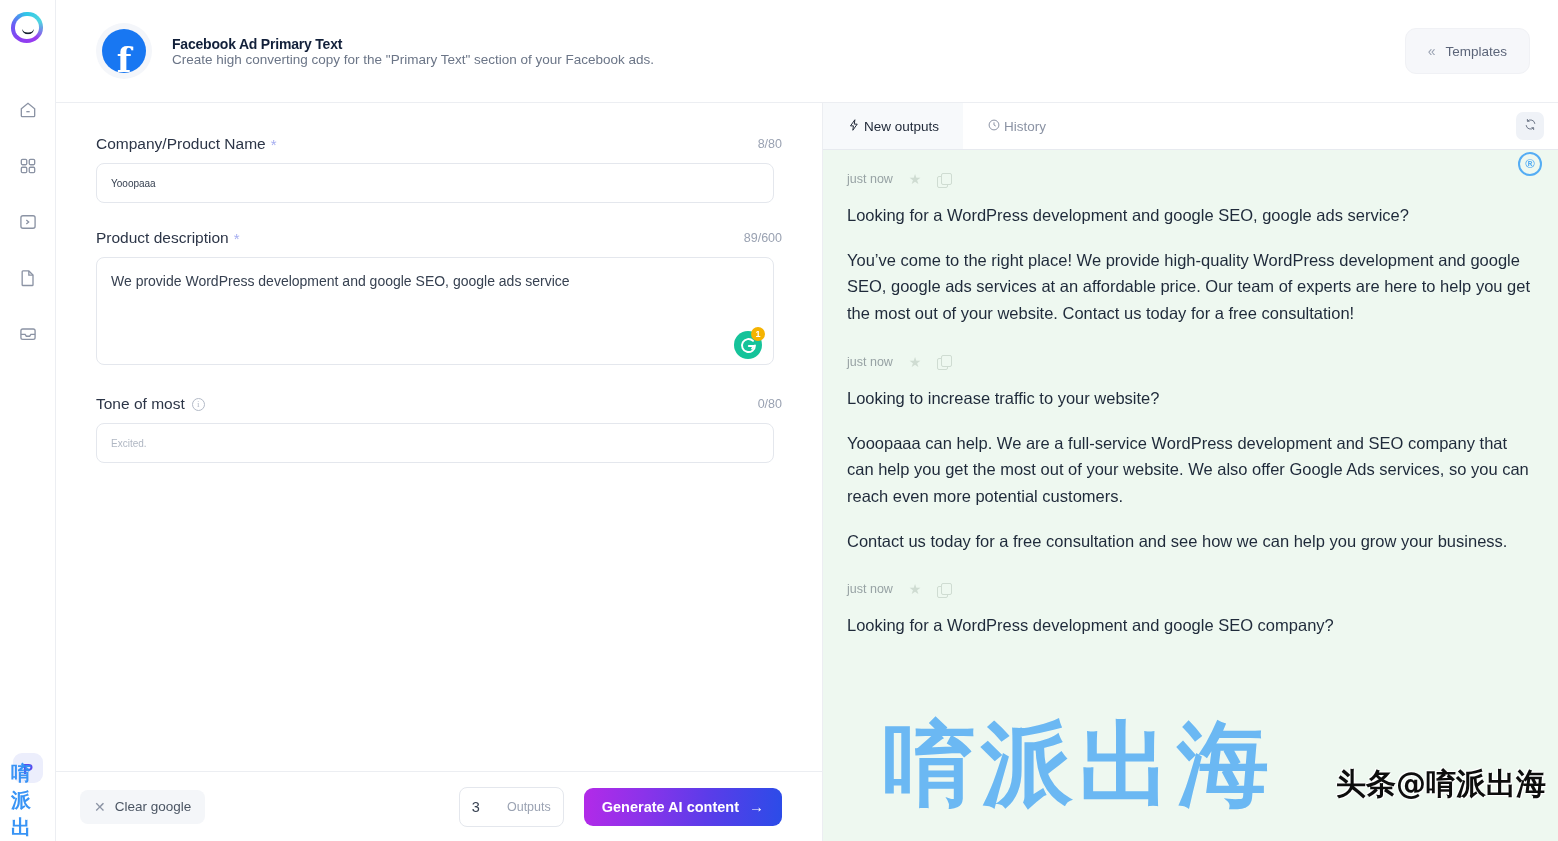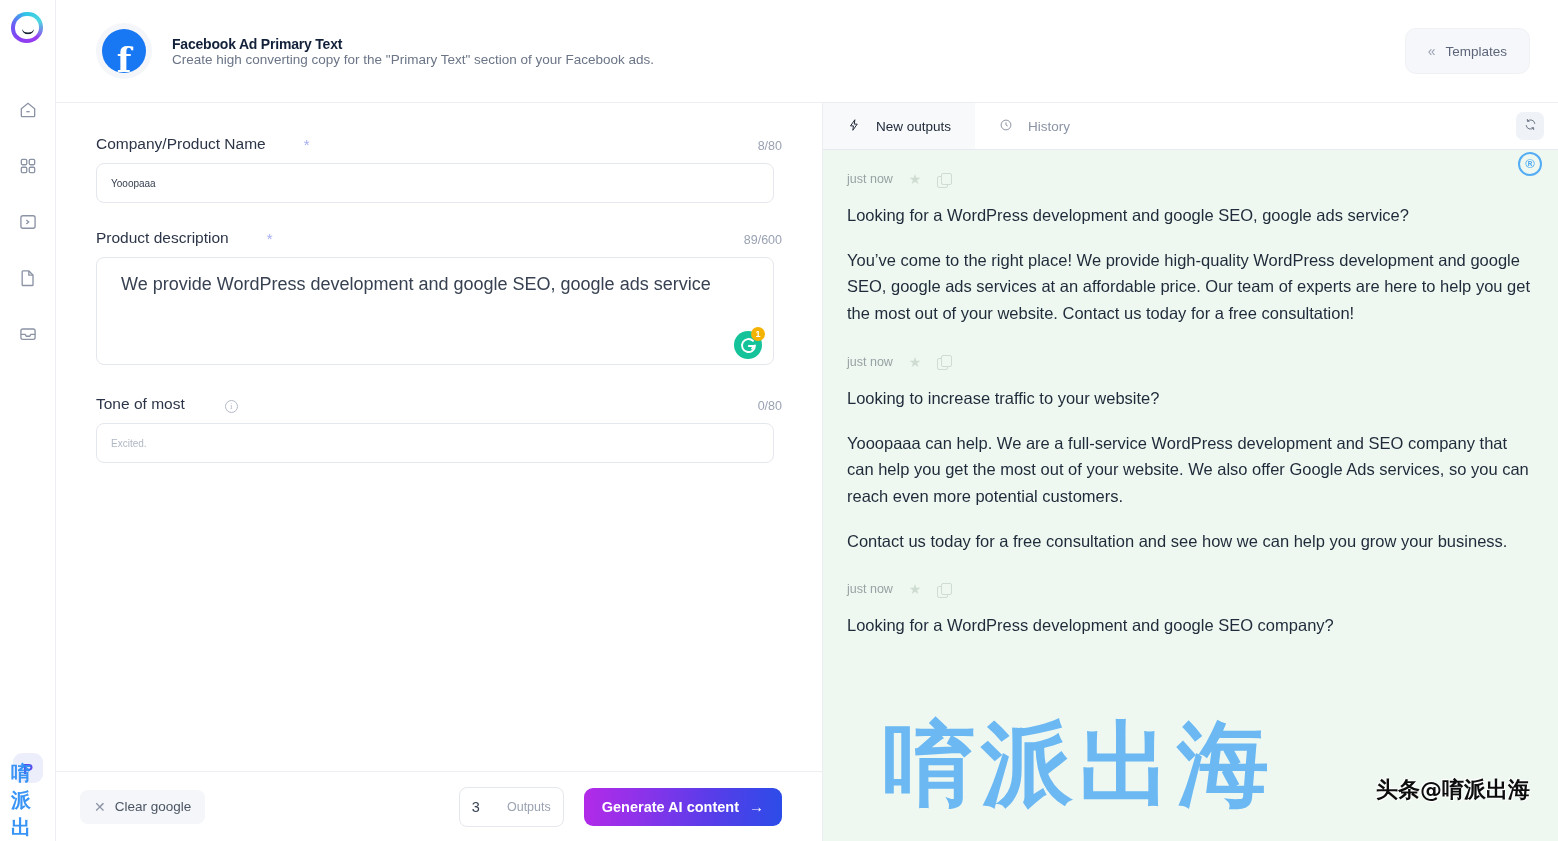--- a/index.html
+++ b/index.html
@@ -102,41 +102,41 @@
 
   
   .form-panel {
     width: 767px; flex: 0 0 767px;
     display: flex; flex-direction: column;
     border-right: 1px solid #eceef2; background:#fff;
     min-height: 0;
   }
   .form-scroll { flex: 1; padding: 32px 40px 0 40px; overflow: hidden; }
   .field { margin-bottom: 26px; }
-  .field-head { display: flex; align-items: flex-end; margin-bottom: 10px; gap: 33px; }
+  .field-head { display: flex; align-items: center; margin-bottom: 10px; }
   .field-label { font-size: 15.5px; color: #2c3547; font-weight: 500; }
   .req { color: #a5adf0; margin-left: 5px; font-size: 15px; }
   .info-i {
     width: 13px; height: 13px; border-radius: 50%;
     border: 1px solid #b3bac7; color: #b3bac7;
     font-size: 9px; line-height: 11px; text-align: center;
     margin-left: 7px; cursor: pointer; font-family:"Liberation Serif",serif;
   }
   .head-spacer { flex: 1; }
   .counter { font-size: 12.5px; color: #9aa2b2; }
   .txt-input {
     width: 678px; height: 40px; border: 1px solid #e4e7ed; border-radius: 8px;
     padding: 0 14px; font-size: 10px; color: #374151;
     font-family: "Liberation Sans", sans-serif; background:#fff; outline:none;
   }
   .txt-input::placeholder { color: #b0b7c3; }
   .ta-wrap { position: relative; width: 678px; }
   .txt-area {
     width: 678px; height: 108px; border: 1px solid #e4e7ed; border-radius: 8px;
-    padding: 13px 24px; font-size: 18px; color: #374151; resize: none;
+    padding: 13px 14px; font-size: 14px; color: #374151; resize: none;
     font-family: "Liberation Sans", sans-serif; line-height: 1.45; outline:none;
   }
   .gram {
     position: absolute; right: 12px; bottom: 10px;
     width: 28px; height: 28px; border-radius: 50%;
     background: #15c39a; display: flex; align-items: center; justify-content: center;
     cursor: pointer;
   }
   .gram svg { width: 19px; height: 19px; }
   .gram-badge {
@@ -173,21 +173,21 @@
   }
   .gen-arrow { font-size: 15px; font-weight: normal; }
 
   
   .out-panel { flex: 1; display: flex; flex-direction: column; min-width: 0; background:#eef8f0; }
   .out-tabs {
     height: 47px; flex: 0 0 47px; display: flex; align-items: stretch;
     background: #ffffff; border-bottom: 1px solid #e7eaef; position: relative;
   }
   .tab {
-    display: flex; align-items: center; gap: 15px; padding: 0 24px;
+    display: flex; align-items: center; gap: 3px; padding: 0 24px;
     font-size: 13.5px; color: #8b93a4; cursor: pointer; background: #ffffff;
   }
   .tab.active { color: #222b3a; font-weight: 500; background: #f7f9fb; }
   .tab svg { width: 14px; height: 14px; stroke: currentColor; fill:none; stroke-width:1.7; }
   .tabs-spacer { flex: 1; background: #fff; }
   .refresh-btn {
     align-self: center; margin-right: 14px;
     width: 28px; height: 28px; border-radius: 7px; background: #eff2f7;
     display: flex; align-items: center; justify-content: center; cursor: pointer;
   }
@@ -221,22 +221,22 @@
     font-family: "DejaVu Sans", sans-serif; white-space: nowrap;
   }
   .wm-r {
     position: absolute; right: 16px; top: 2px;
     width: 24px; height: 24px; border-radius: 50%;
     border: 2.5px solid #3aa0f5; color: #3aa0f5;
     font-size: 13px; font-weight: bold; text-align: center; line-height: 20px;
     opacity: .85; pointer-events: none; user-select: none;
   }
   .wm-handle {
-    position: absolute; right: 28px; bottom: 36px;
-    font-size: 22px; font-weight: bold; color: #0d0d0d;
+    position: absolute; right: 12px; bottom: 36px;
+    font-size: 30px; font-weight: bold; color: #0d0d0d;
     pointer-events: none; user-select: none; white-space: nowrap;
     font-family: "DejaVu Sans", sans-serif;
     text-shadow: 0 0 3px #fff, 1px 1px 0 #fff, -1px -1px 0 #fff;
   }
   .wm-layer { position: absolute; inset: 0; pointer-events: none; overflow: hidden; }
 </style>
 </head>
 <body>
 
 <div class="app">

